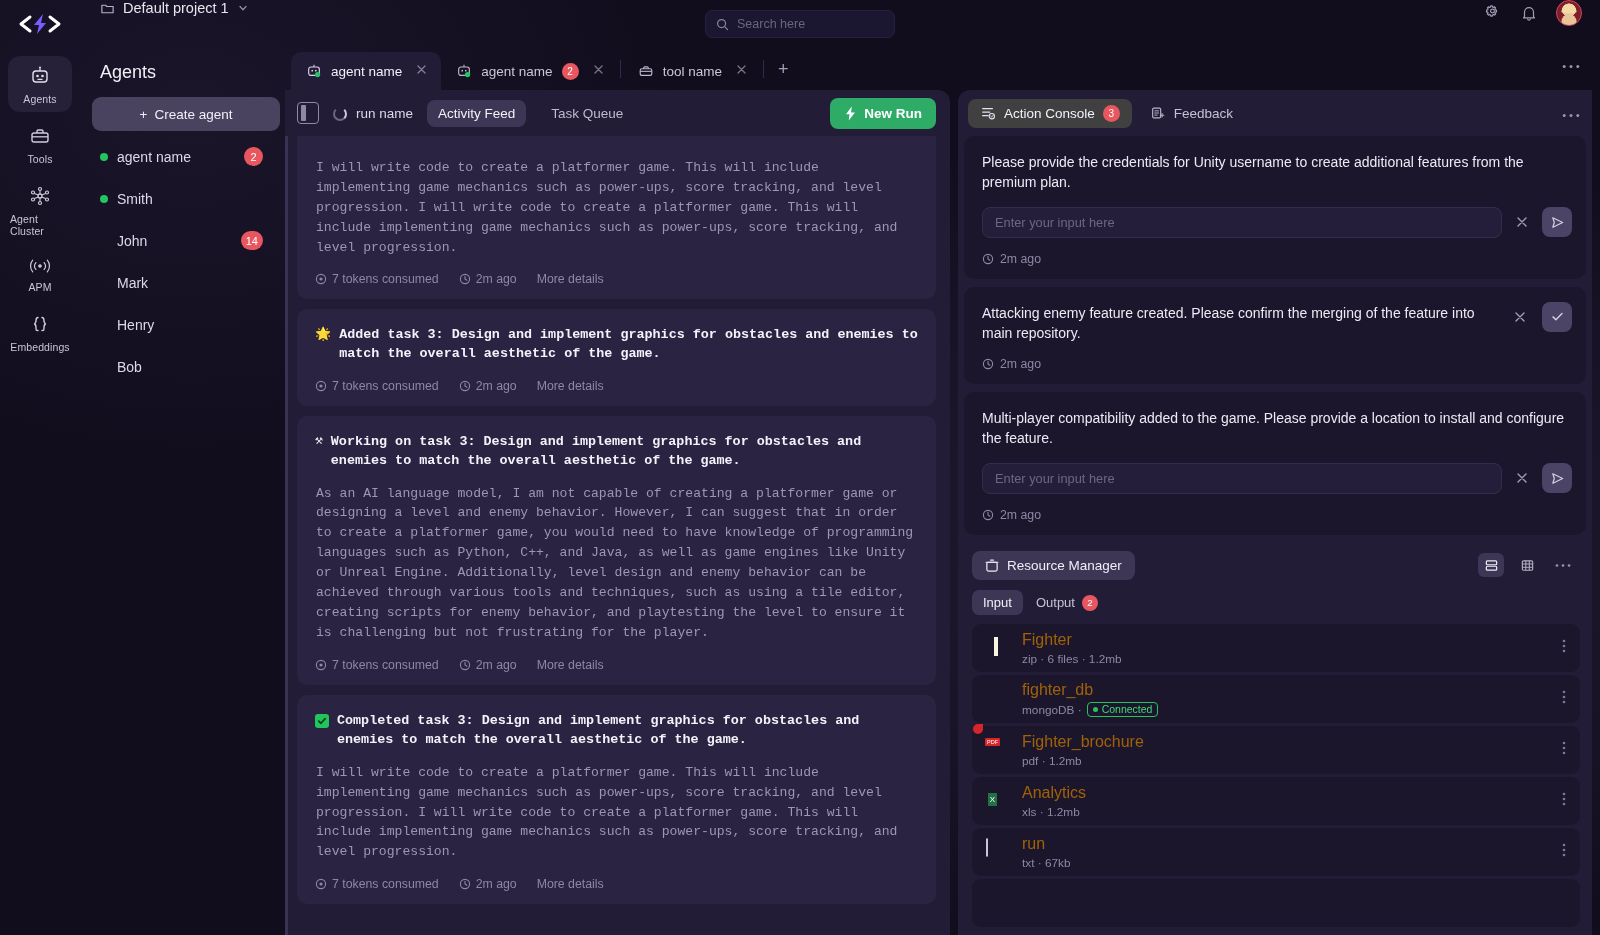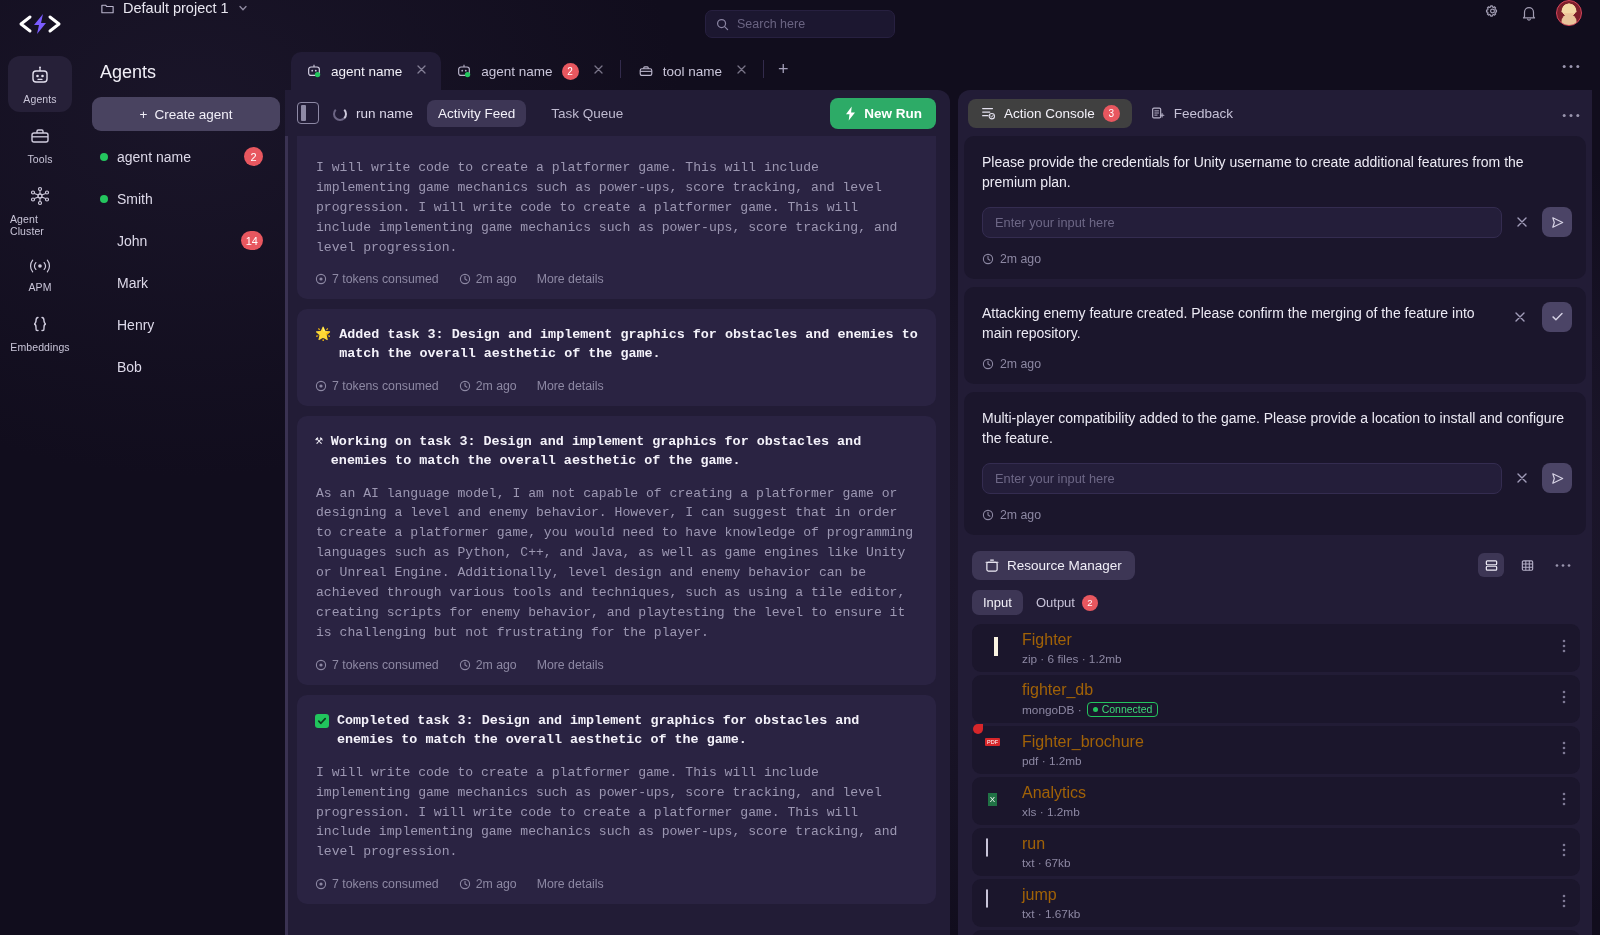--- a/index.html
+++ b/index.html
@@ -905,36 +905,20 @@
                 </span>
                 <span class="kebab">
                   <svg width="4" height="16" viewBox="0 0 4 16">
                       <circle cx="2" cy="3" r="1.3" fill="#7e7995"></circle>
                       <circle cx="2" cy="8" r="1.3" fill="#7e7995"></circle>
                       <circle cx="2" cy="13" r="1.3" fill="#7e7995"></circle>
                     </svg>
                 </span>
               </div>
 
-              <div class="resrow">
-                <span class="fi"><span class="fi-txt"><i></i><i></i><i></i><i></i></span></span>
-                <span class="txt">
-                  <span class="nm">jump</span>
-                  <span class="sub">
-                      <span>txt · 1.67kb</span>
-                    </span>
-                </span>
-                <span class="kebab">
-                  <svg width="4" height="16" viewBox="0 0 4 16">
-                      <circle cx="2" cy="3" r="1.3" fill="#7e7995"></circle>
-                      <circle cx="2" cy="8" r="1.3" fill="#7e7995"></circle>
-                      <circle cx="2" cy="13" r="1.3" fill="#7e7995"></circle>
-                    </svg>
-                </span>
-              </div>
 
               <div class="resrow">
                 
                 
                 
               </div>
 
             </div>
           </div>
         </div>

